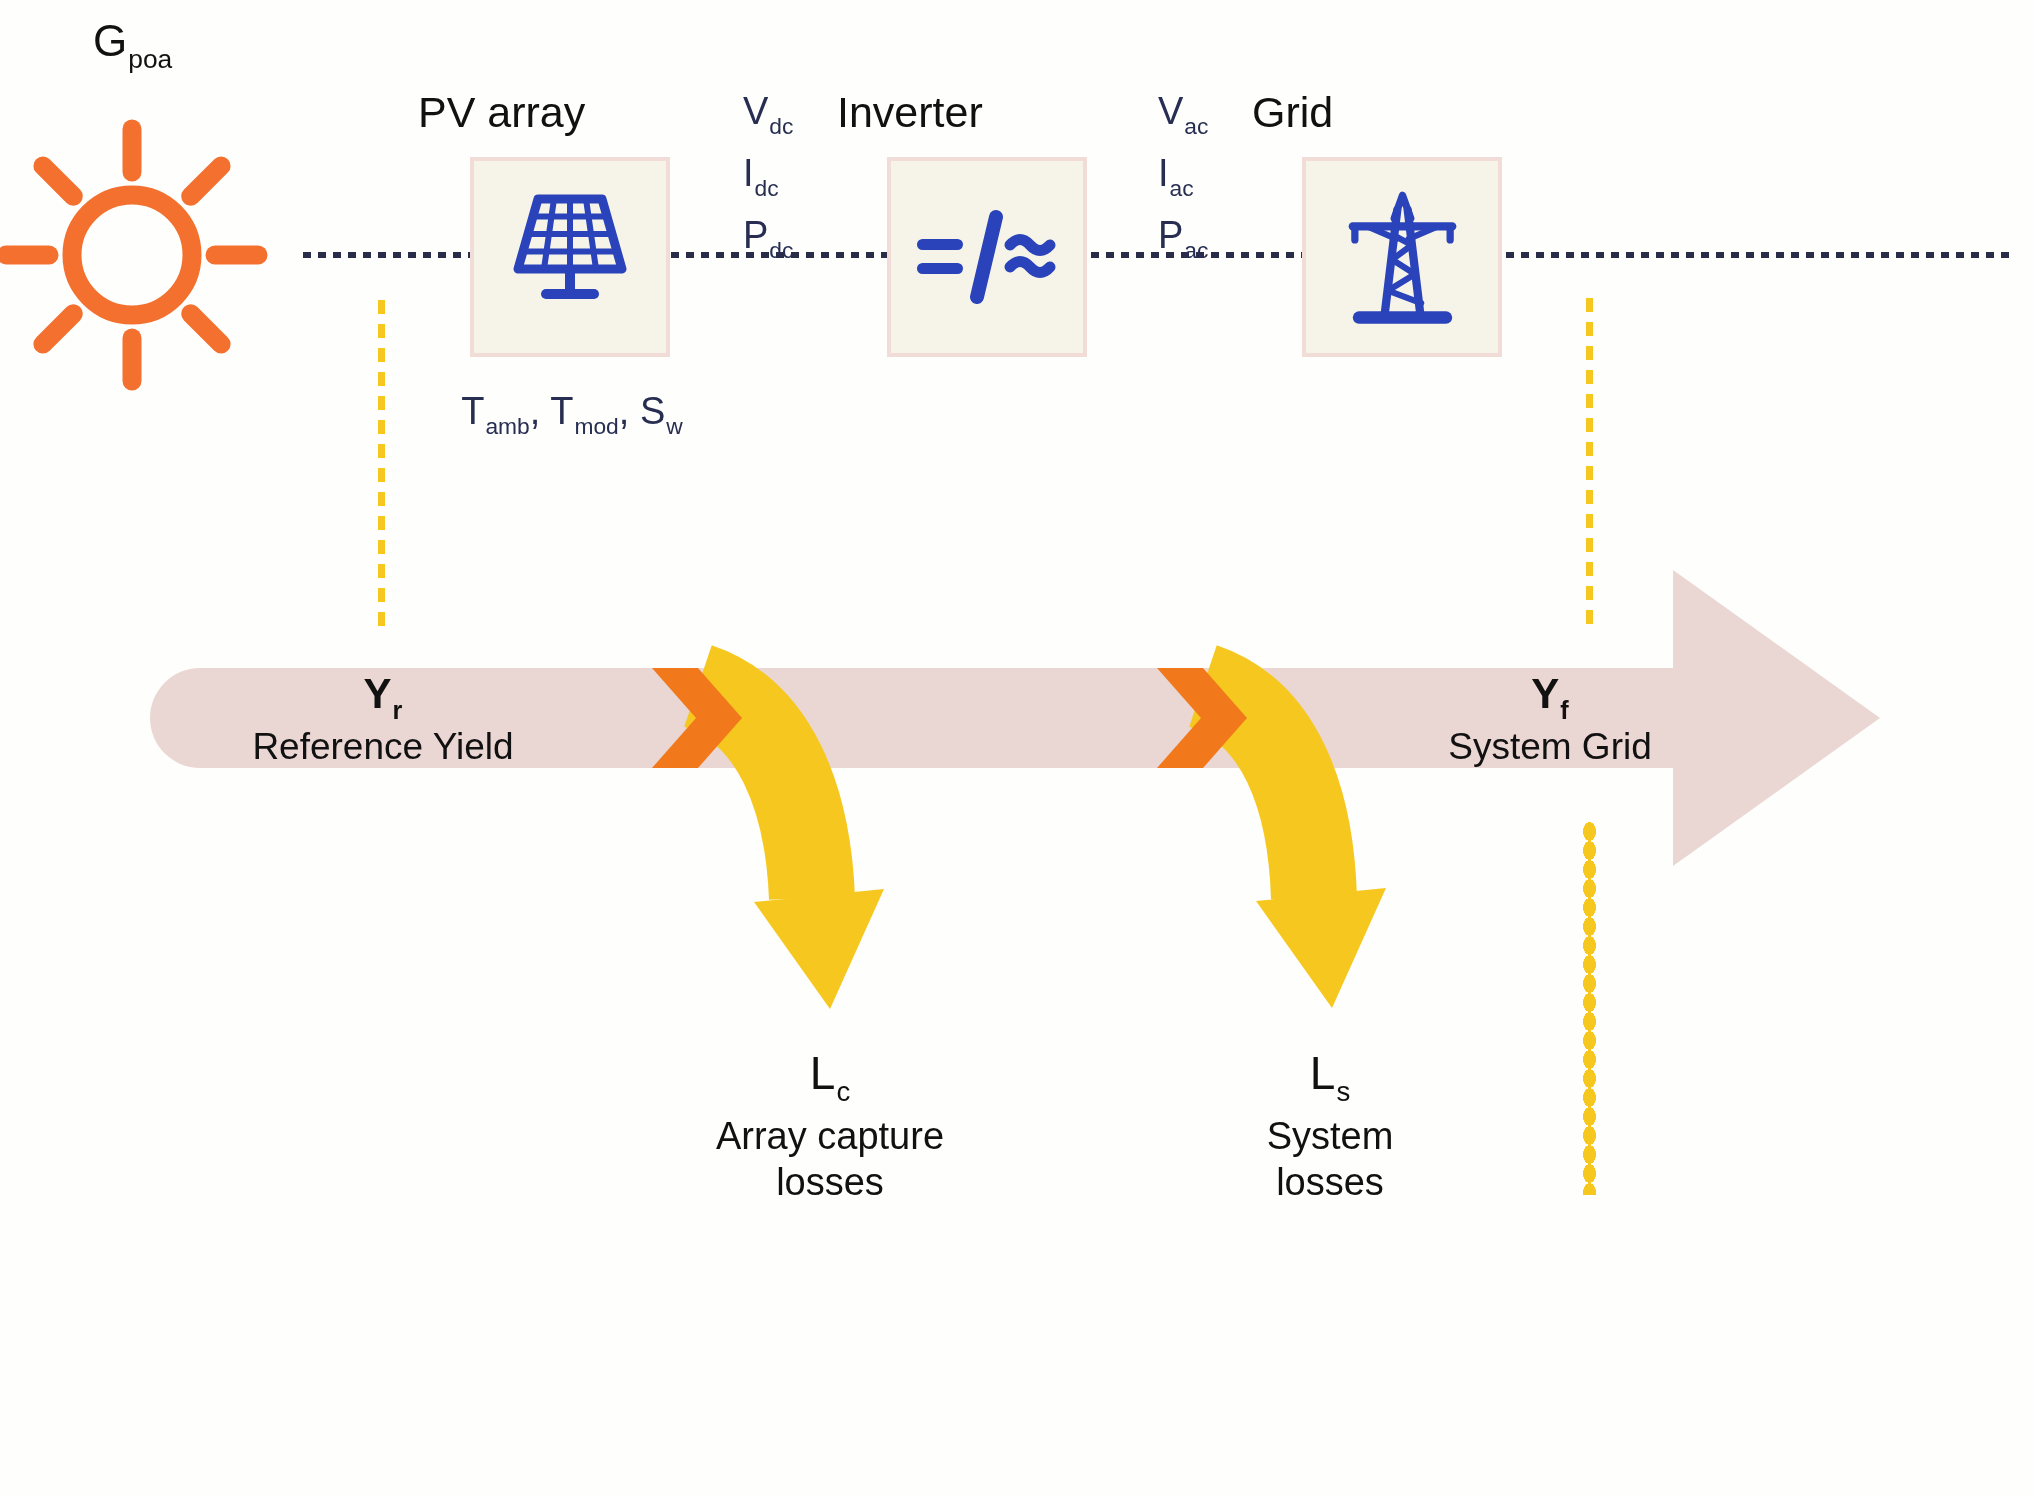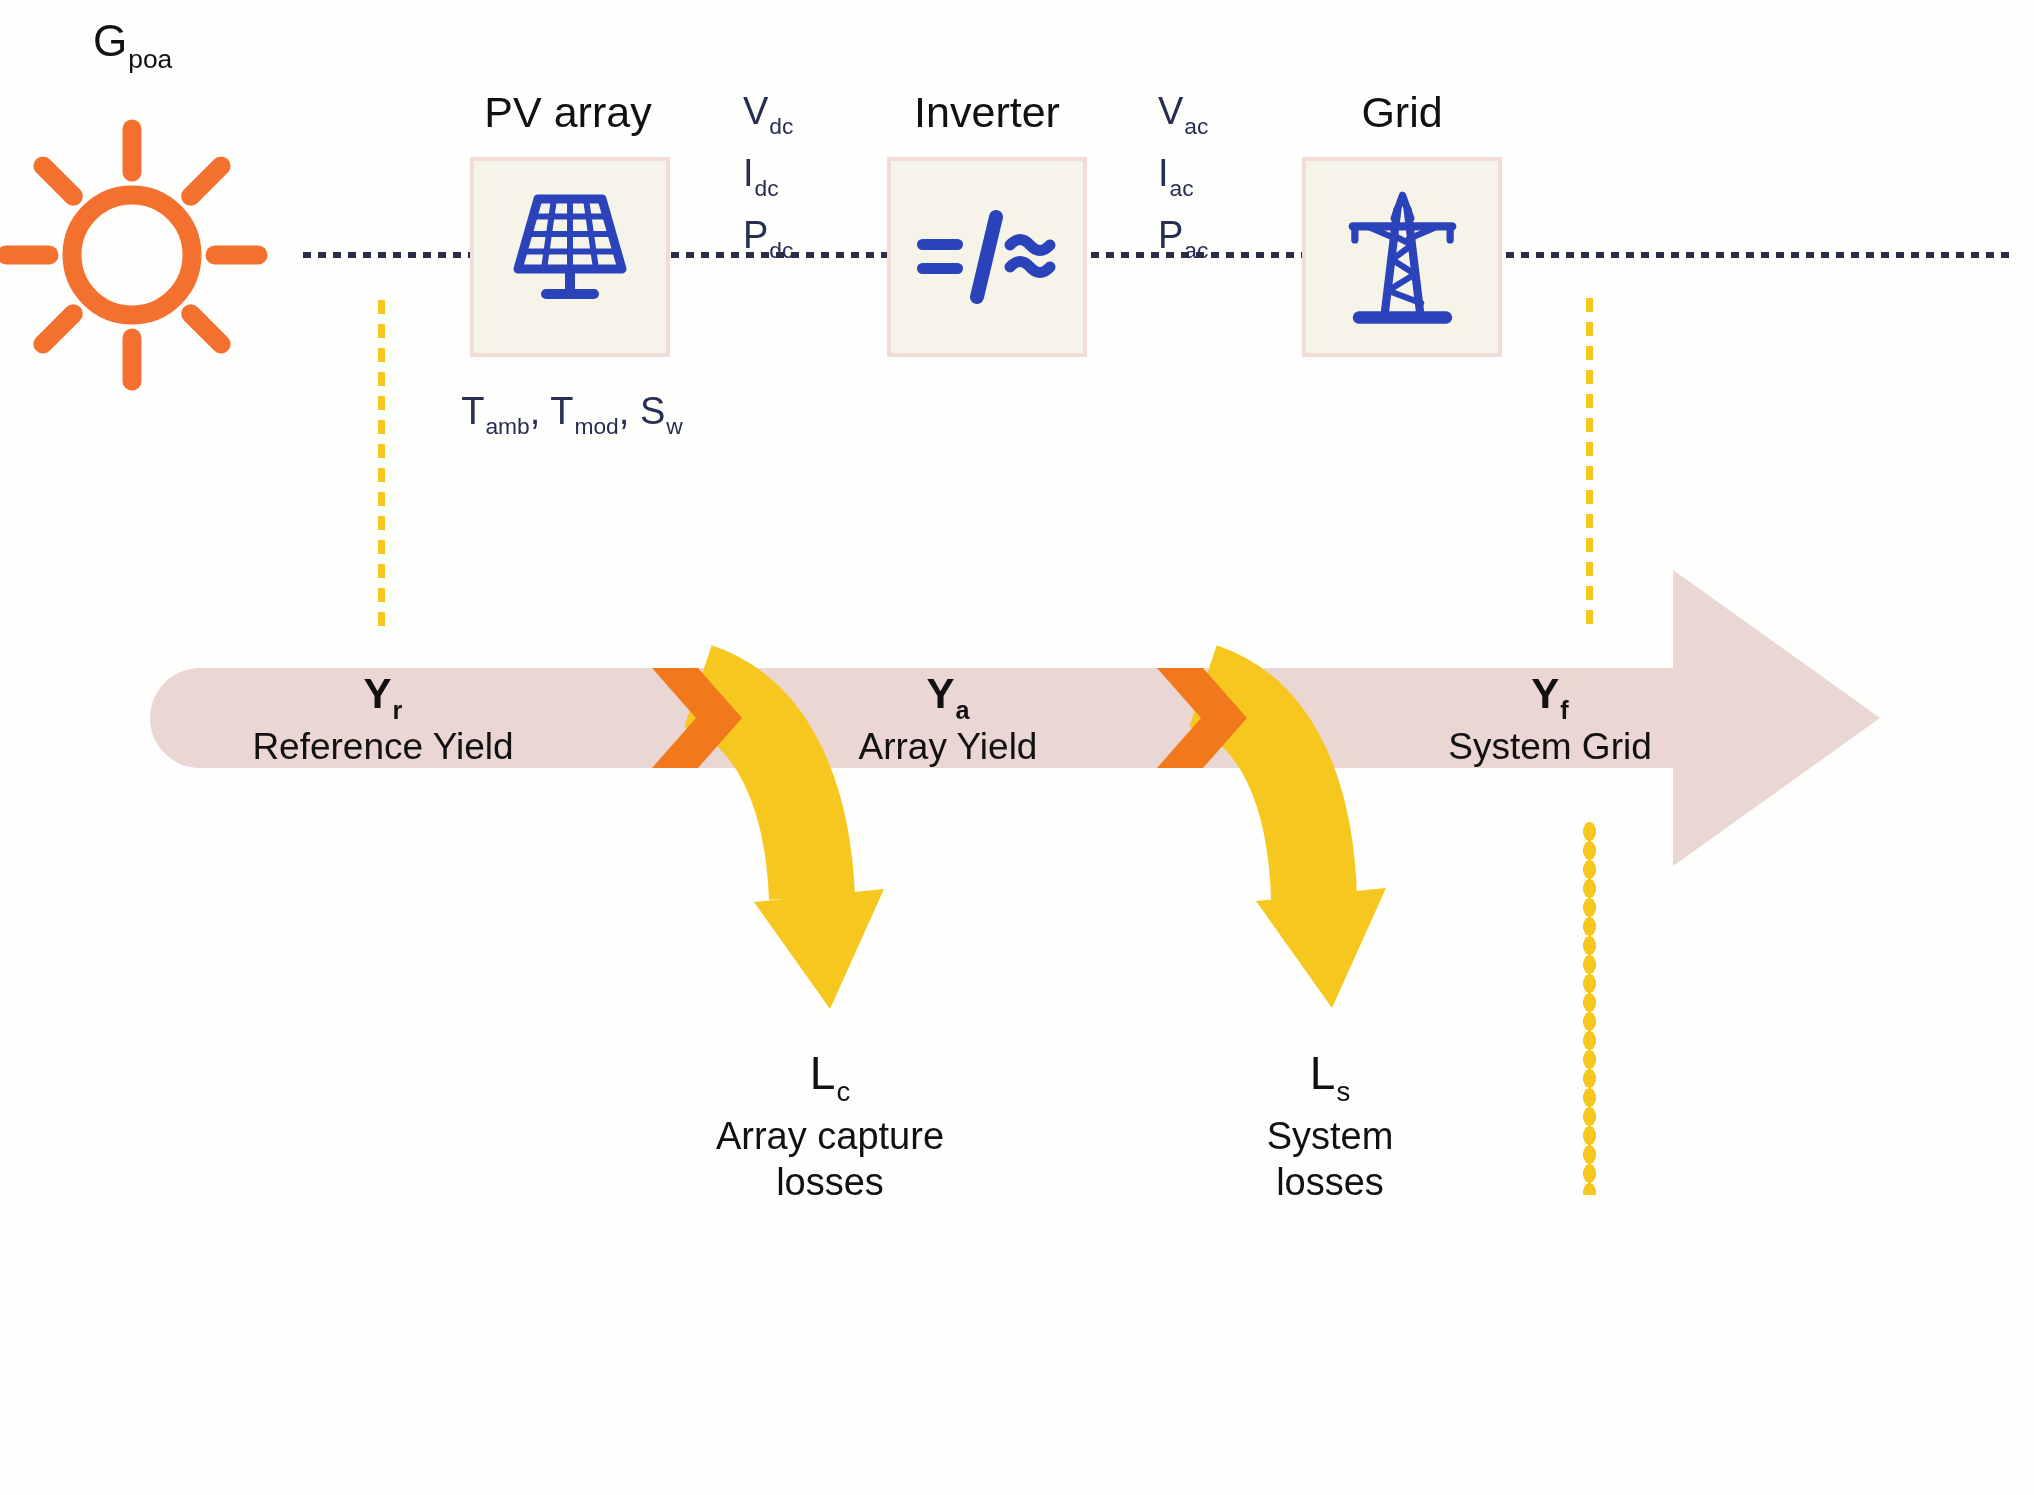--- a/index.html
+++ b/index.html
@@ -11,21 +11,21 @@
   .canvas{position:relative;width:2034px;height:1195px;background:var(--bg);overflow:hidden;
           font-family:"Liberation Sans","DejaVu Sans",sans-serif;color:var(--text-black);}
   .abs{position:absolute;}
   sub{font-size:0.6em;vertical-align:-0.45em;margin-left:1px;}
   
   .gpoa{left:93px;top:16px;font-size:44px;color:#111;}
   
   .box{top:157px;width:200px;height:200px;background:var(--box-fill);
        border:4px solid var(--box-border);box-sizing:border-box;
        display:flex;align-items:center;justify-content:center;}
-  .box-title{top:88px;width:300px;text-align:center;font-size:43px;color:#111;}
+  .box-title{top:88px;width:300px;font-size:43px;color:#111;}
   
   .sig{font-size:38px;color:var(--navy);}
   
   .sensors{left:440px;top:390px;width:264px;text-align:center;font-size:38px;color:var(--navy);}
   
   .hdots{top:252px;height:6px;background:repeating-linear-gradient(90deg,var(--dot-navy) 0 8px,transparent 8px 15px);}
   
   .vdash{width:7px;background:repeating-linear-gradient(180deg,var(--yellow) 0 14px,transparent 14px 24px);}
   .vdots{width:13px;background-image:radial-gradient(closest-side,var(--yellow) 97%,transparent);
          background-size:13px 19px;background-repeat:repeat-y;background-position:center top;}
@@ -145,24 +145,20 @@
 
     <line x1="440" y1="1323" x2="1530" y2="1323" stroke="#F1791C" stroke-width="25"></line>
     <polygon points="383,1323 447,1285 447,1359" fill="#F1791C"></polygon>
     <polygon points="1588,1323 1524,1285 1524,1359" fill="#F1791C"></polygon>
   </svg>
 
   <div class="abs yield" style="left:203px;">
     <div class="sym"><span>Y</span><sub>r</sub></div>
     <div class="lbl">Reference Yield</div>
   </div>
-  <div class="abs yield" style="left:768px;">
-    <div class="sym"><span>Y</span><sub>a</sub></div>
-    <div class="lbl">Array Yield</div>
-  </div>
   <div class="abs yield" style="left:1370px;">
     <div class="sym"><span>Y</span><sub>f</sub></div>
     <div class="lbl">System Grid</div>
   </div>
 
   <div class="abs loss" style="left:660px;">
     <div class="sym"><span>L</span><sub>c</sub></div>
     <div class="lbl"><span>Array capture</span><br><span>losses</span></div>
   </div>
   <div class="abs loss" style="left:1160px;">

